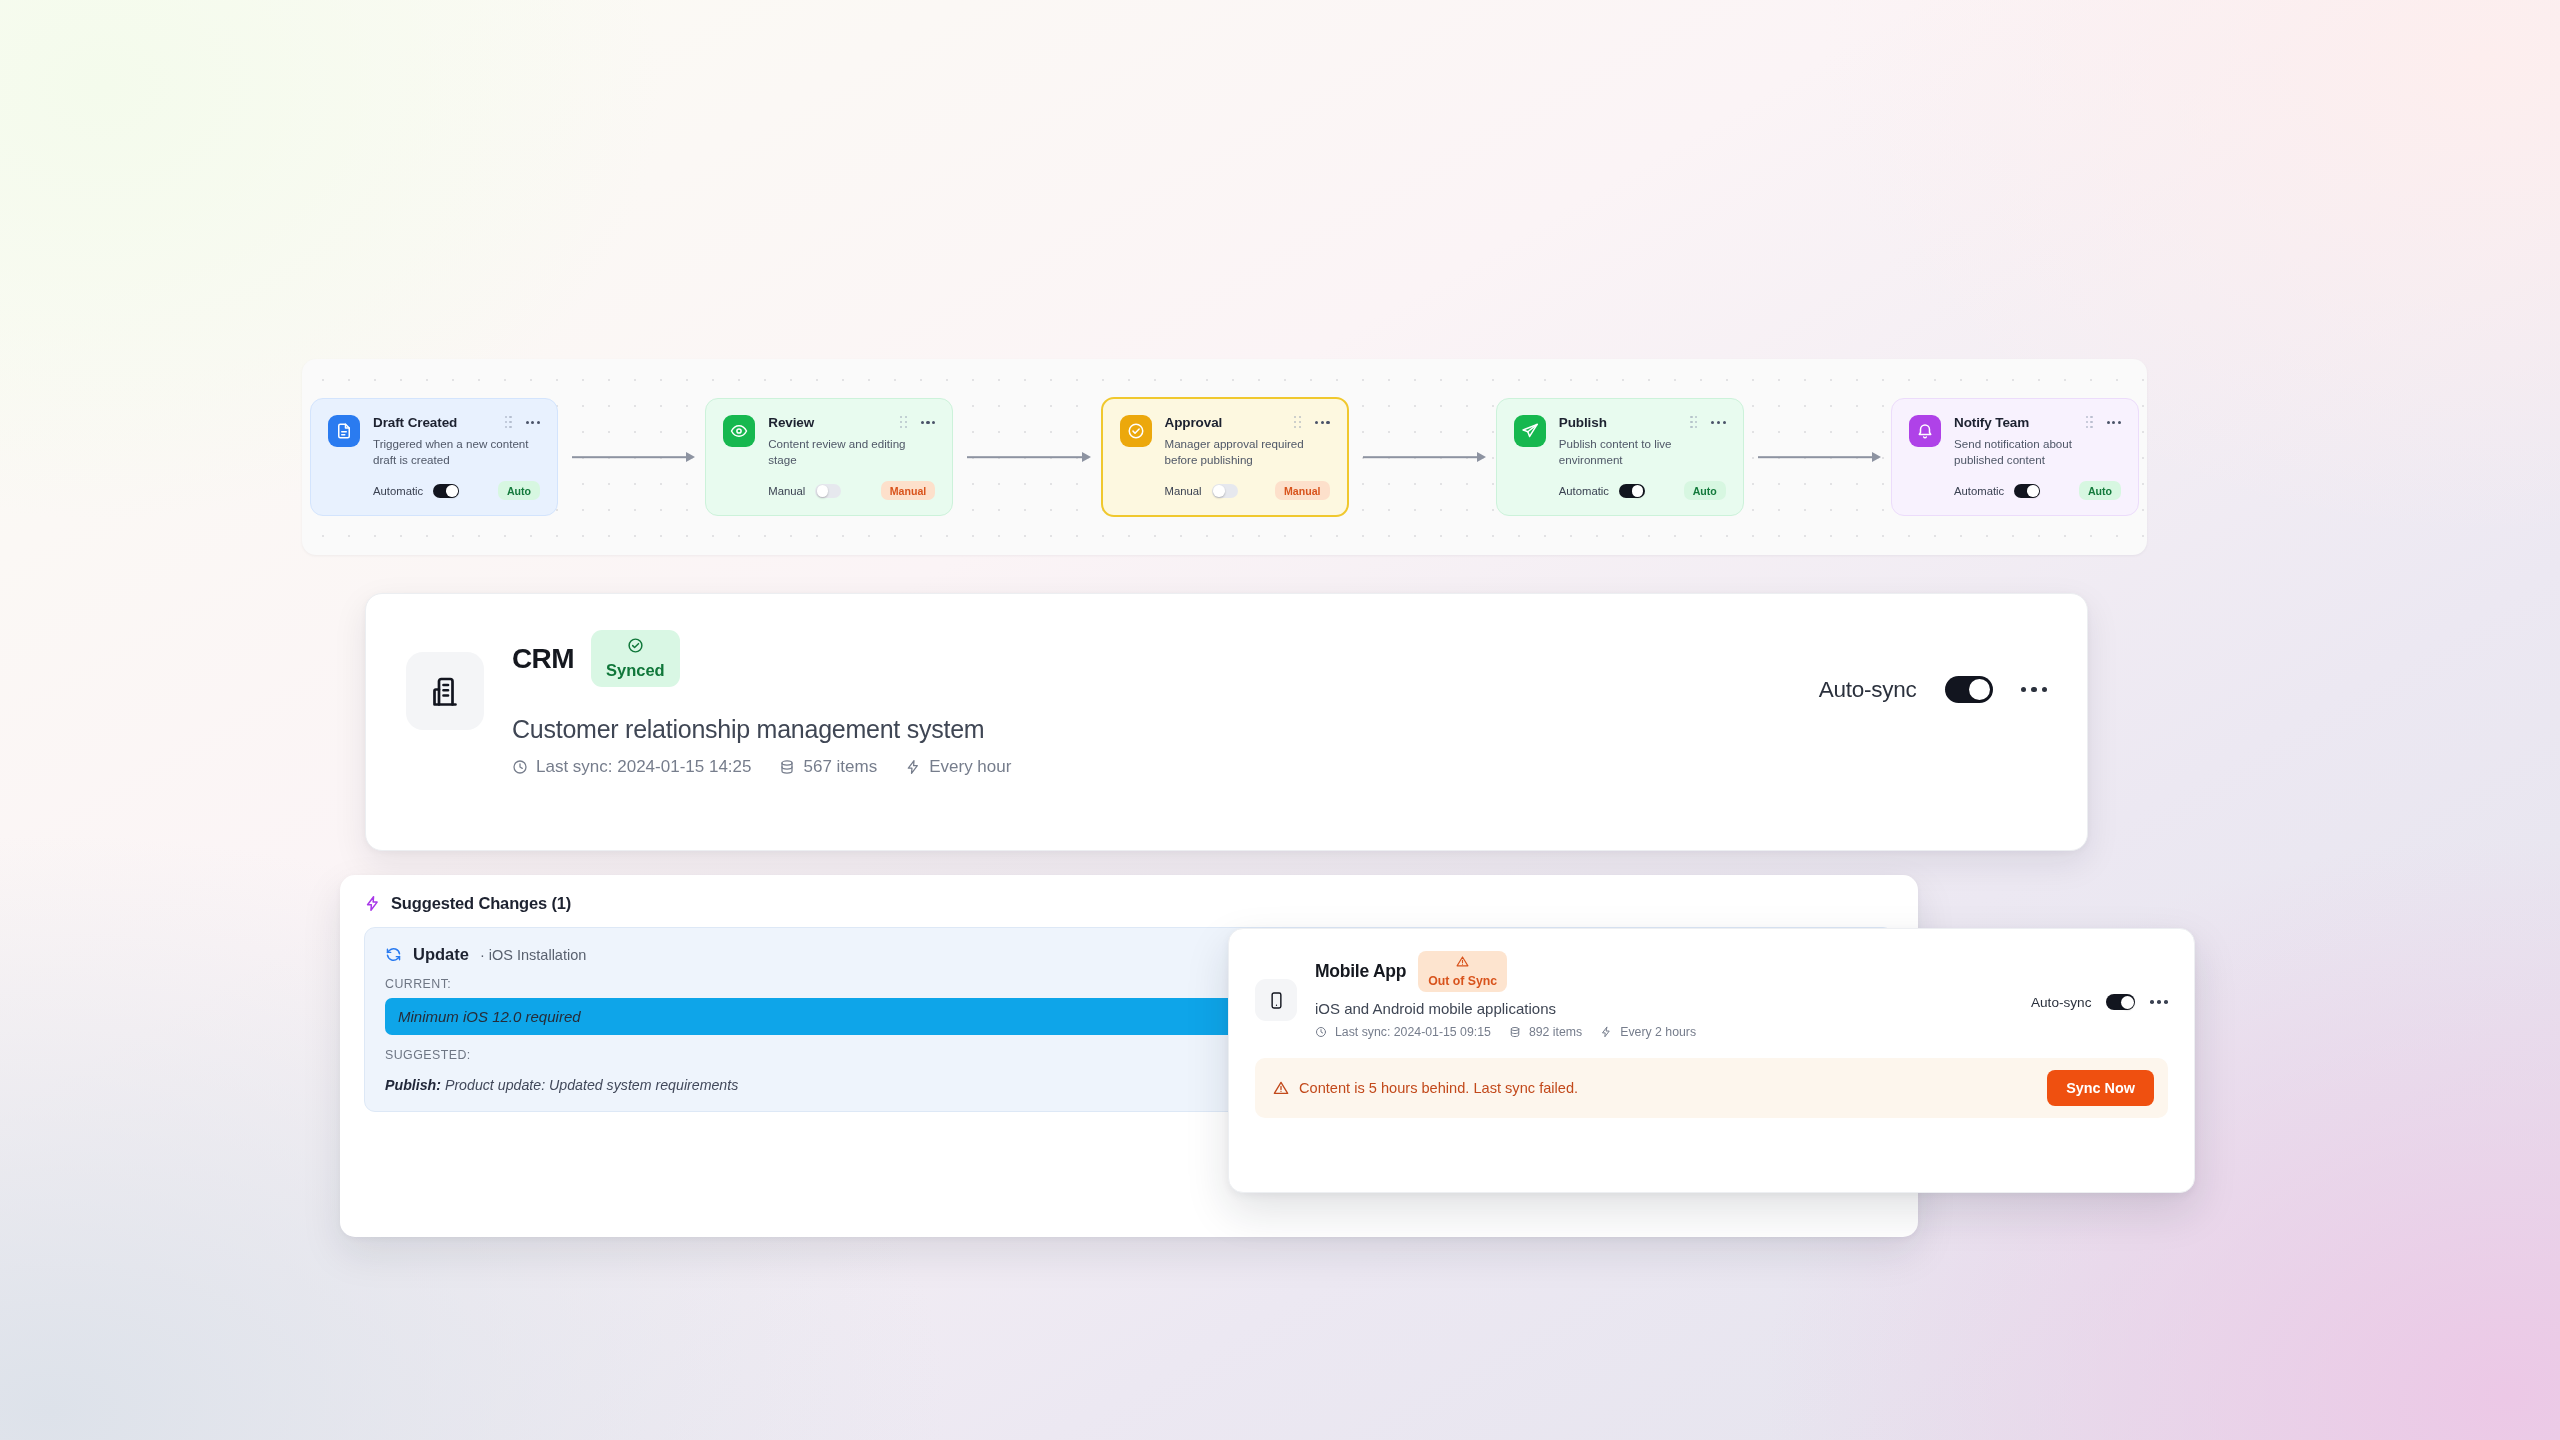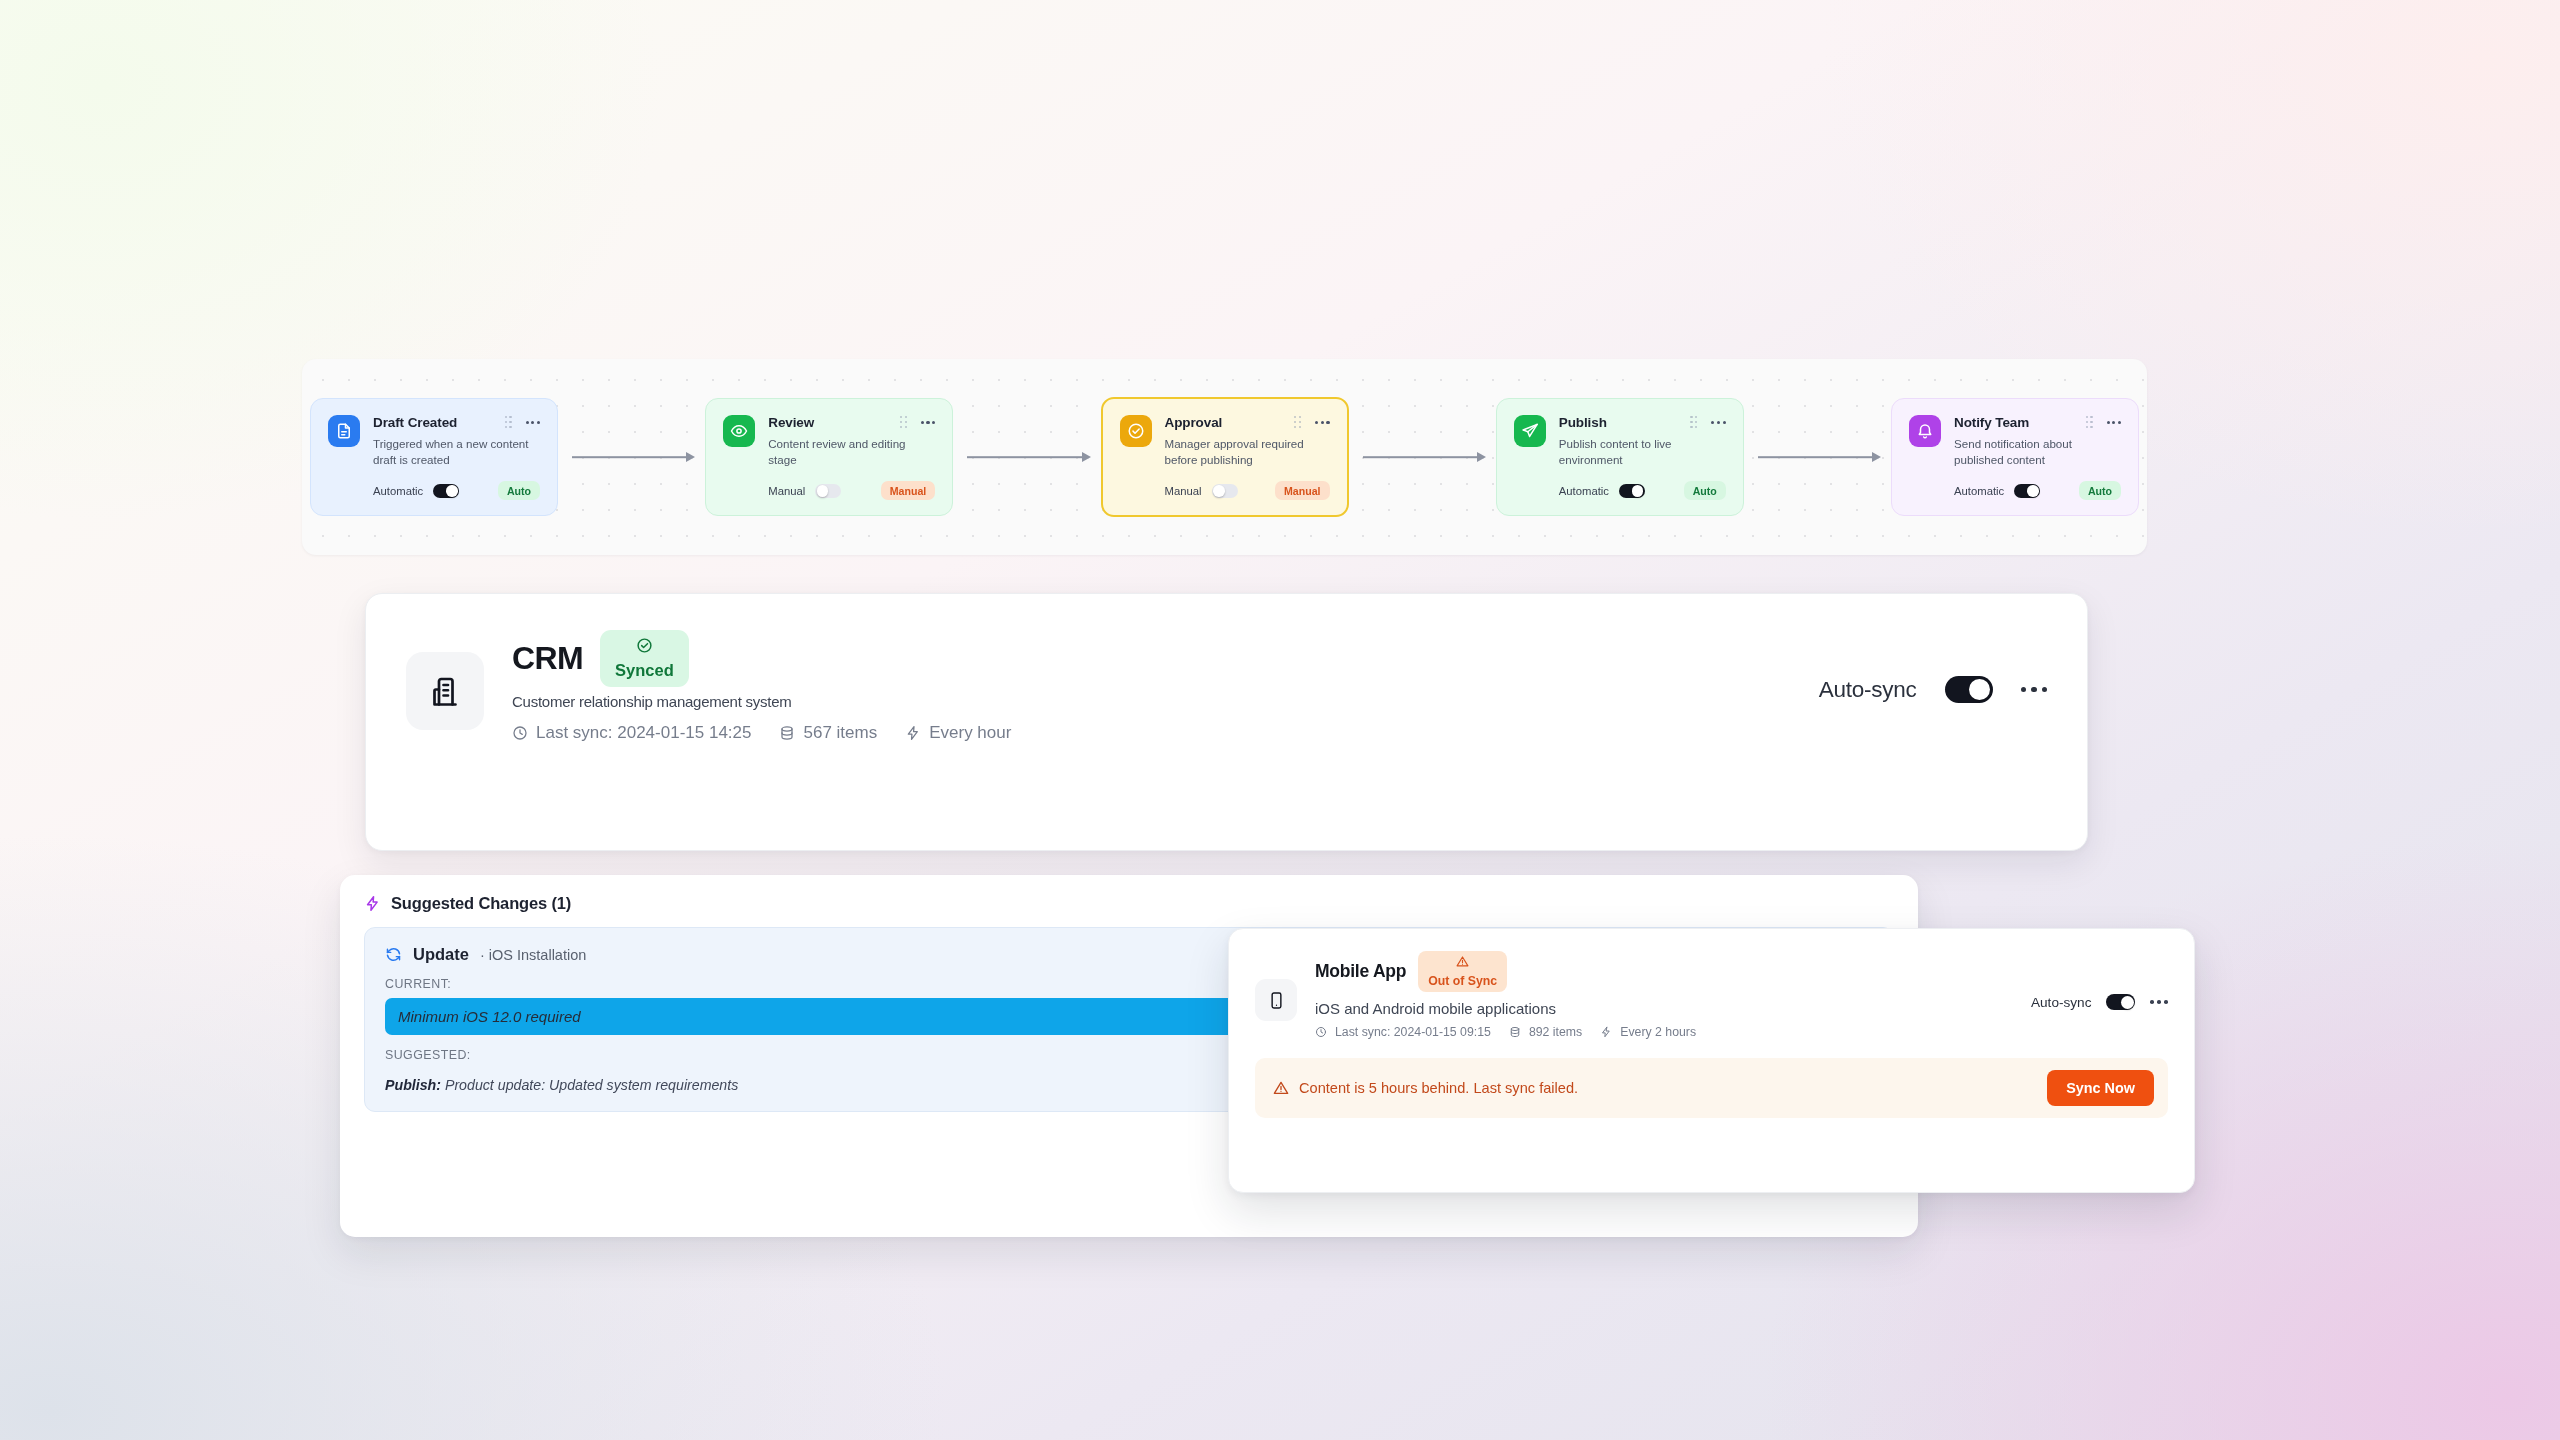--- a/index.html
+++ b/index.html
@@ -194,39 +194,39 @@
     border-radius: 17px;
     display: flex; align-items: center; justify-content: center;
     margin-top: 22px;
   }
   .crm-avatar svg { width: 36px; height: 36px; display: block; }
 
   .crm-main { flex: 1 1 auto; padding-left: 28px; min-width: 0; }
 
   .crm-titlerow { display: flex; align-items: center; gap: 17px; }
   .crm-title {
-    font-size: 32px;
+    font-size: 28px;
     font-weight: bold;
     color: #15181f;
     letter-spacing: -0.6px;
   }
   .badge {
     display: inline-flex; align-items: center; gap: 7px;
     font-size: 16.5px; font-weight: bold;
     padding: 7px 15px;
     border-radius: 11px;
     white-space: nowrap;
     flex-direction: column;
   }
   .badge svg { width: 17px; height: 17px; display: block; }
   .badge-synced { background: #d9f7e4; color: #10773a; }
 
   .crm-sub {
-    margin-top: 6px;
-    font-size: 15px;
+    margin-top: 28px;
+    font-size: 25px;
     color: #3f4654;
     letter-spacing: -0.25px;
   }
   .crm-meta {
     margin-top: 13px;
     display: flex; align-items: center; gap: 28px;
     font-size: 17px;
     color: #767d8c;
   }
   .meta-item { display: inline-flex; align-items: center; gap: 8px; white-space: nowrap; }

